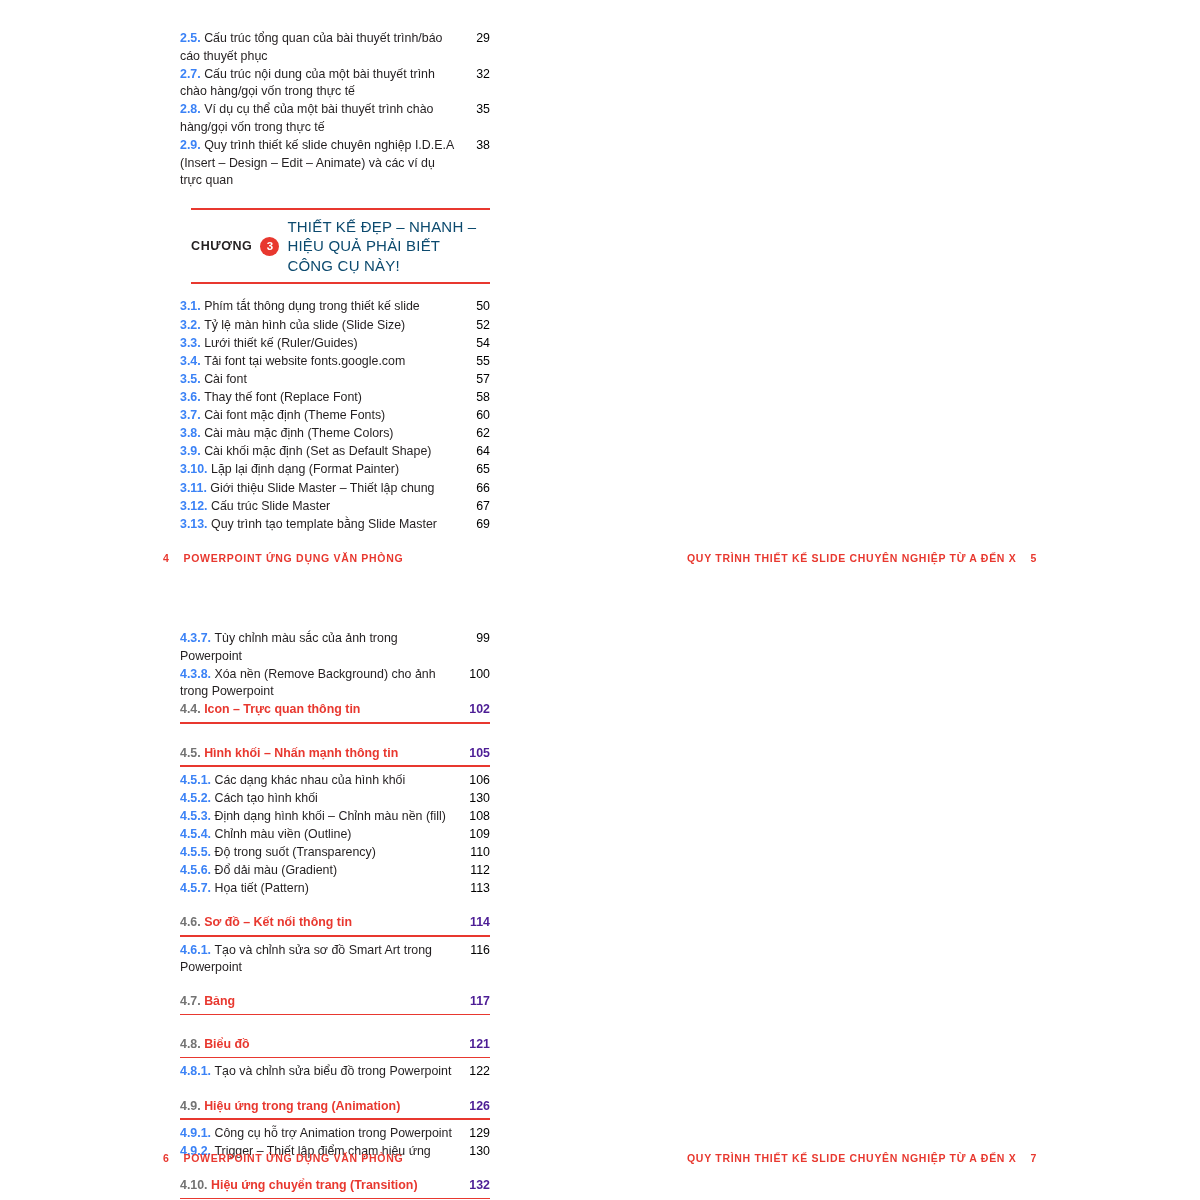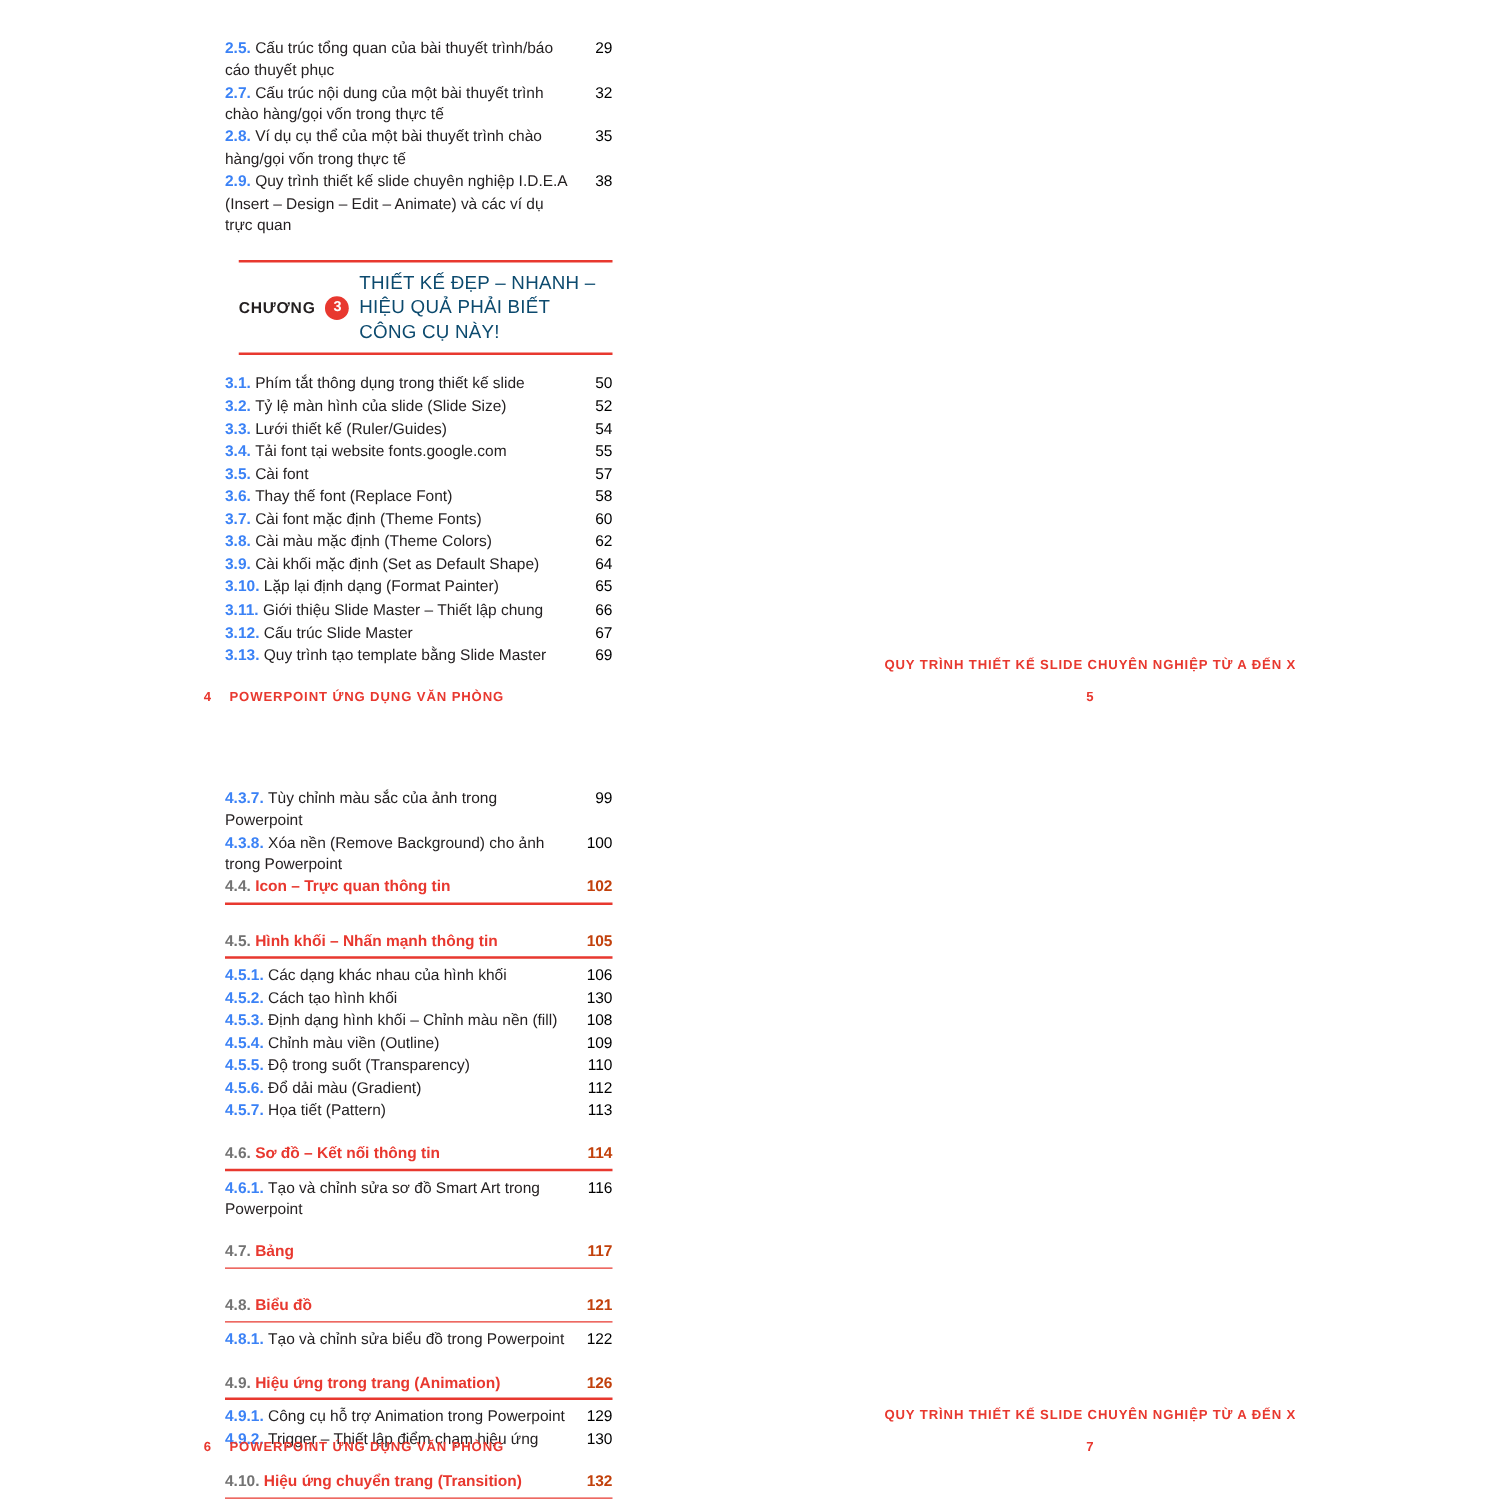--- a/index.html
+++ b/index.html
@@ -50,21 +50,21 @@
     width: 26px;
     text-align: right;
     color: #000000;
   }
   .num {
     color: #3b82f6;
     font-weight: bold;
   }
   .entry.sec .txt { font-weight: bold; color: #e8382f; }
   .entry.sec .num { color: #737373; }
-  .entry.sec .pg { color: #c2410c; font-weight: bold; }
+  .entry.sec .pg { color: #4c1d95; font-weight: bold; }
   .gap-m { height: 16px; }
 
   
   .chapter {
     margin: 18px 0 14px 11px;
     position: relative;
   }
   .chapter .rule-top,
   .chapter .rule-bot {
     height: 2px;
@@ -119,21 +119,21 @@
     font-size: 10.5px;
     font-weight: bold;
     letter-spacing: 0.7px;
     color: #e8382f;
     text-transform: uppercase;
     display: flex;
     align-items: center;
     gap: 14px;
   }
   .footer-left { left: 163px; }
-  .footer-right { right: 163px; flex-direction: column; }
+  .footer-right { right: 163px; flex-direction: row; }
   .footer .pgnum { color: #e8382f; font-weight: bold; }
 </style>
 </head>
 <body>
 
 <div class="page">
 
   <div class="spread spread-top">
 
     <div class="col col-left">

